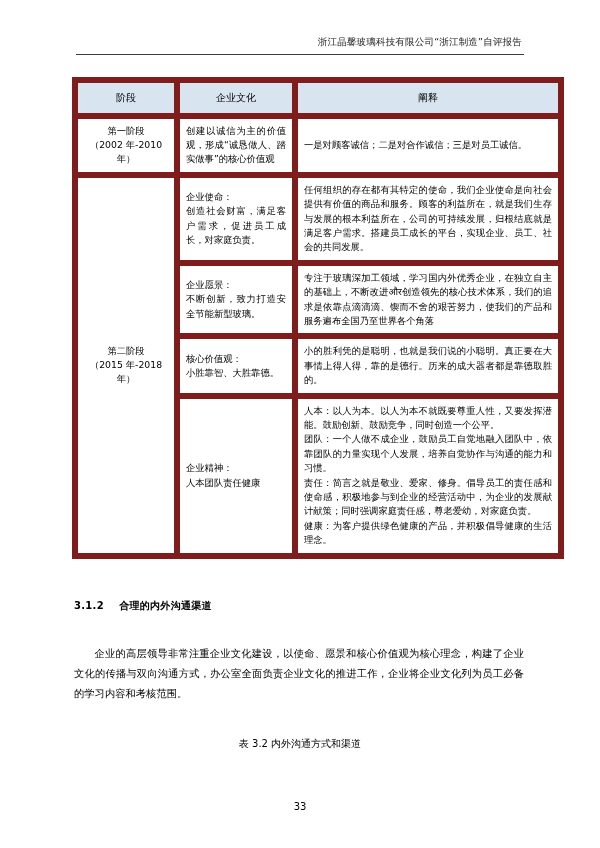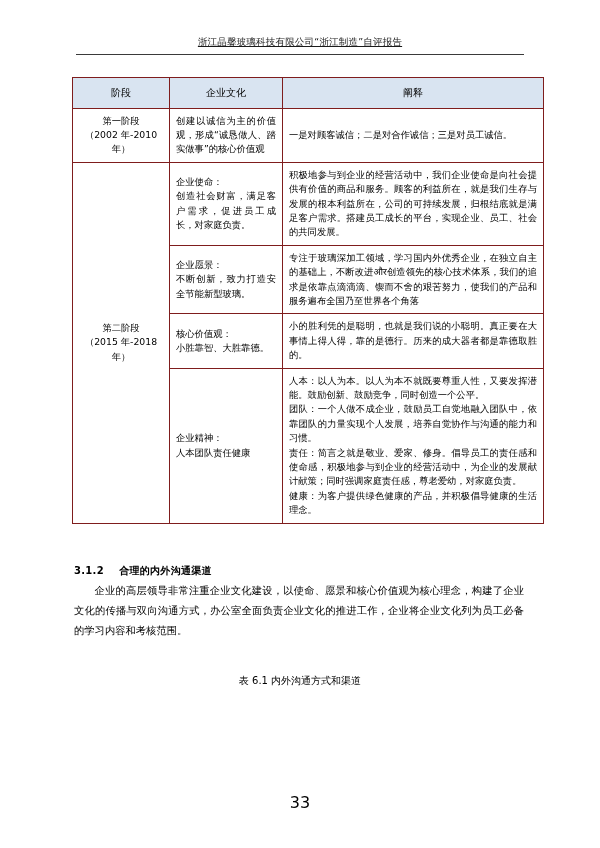--- a/index.html
+++ b/index.html
@@ -16,42 +16,41 @@
     overflow: hidden;
   }
   .page {
     position: relative;
     width: 600px;
     height: 848px;
     box-sizing: border-box;
     padding: 0 78px;
   }
   .header {
-    text-align: center;
+    text-align: right;
     font-size: 9.5px;
     color: #1a1a1a;
     padding-top: 36px;
     letter-spacing: 0.2px;
-    text-decoration: underline;
   }
   .header-rule {
     border-bottom: 1px solid #3a3a3a;
     margin-top: 5px;
     margin-left: -2px;
     margin-right: -2px;
   }
   table.main-table {
     border-collapse: collapse;
     width: 444px;
     margin-top: 22px;
     margin-left: -6px;
     table-layout: fixed;
   }
   table.main-table td, table.main-table th {
-    border: 1px solid #7f1d1d;
+    border: 6px solid #7f1d1d;
     vertical-align: middle;
     padding: 5px 6px;
     font-size: 9.3px;
     line-height: 1.55;
     color: #000;
   }
   table.main-table th {
     background: #d9e4f1;
     text-align: center;
     font-weight: normal;
@@ -74,37 +73,37 @@
     font-weight: bold;
     margin-top: 40px;
     margin-left: -4px;
     letter-spacing: 0.3px;
   }
   .body-para {
     font-size: 10.3px;
     line-height: 1.95;
     text-align: justify;
     text-justify: inter-ideograph;
-    margin-top: 2px;
+    margin-top: 30px;
     margin-left: -4px;
     margin-right: -2px;
     text-indent: 2em;
   }
   .table-caption {
     text-align: center;
     font-size: 10px;
     margin-top: 34px;
   }
   .page-number {
     position: absolute;
     bottom: 36px;
     left: 0;
     width: 600px;
     text-align: center;
-    font-size: 16px;
+    font-size: 10px;
   }
   .nowrap-block { white-space: pre-line; }
 </style>
 </head>
 <body>
 
 <div class="page">
 
   <div class="header">
     <div>浙江晶馨玻璃科技有限公司“浙江制造”自评报告</div>
@@ -124,21 +123,21 @@
         <td class="cell-center nowrap-block">第一阶段
 （2002 年-2010 年）</td>
         <td class="cell-just nowrap-block">创建以诚信为主的价值观，形成“诚恳做人、踏实做事”的核心价值观</td>
         <td class="cell-just nowrap-block">一是对顾客诚信；二是对合作诚信；三是对员工诚信。</td>
       </tr>
       <tr>
         <td class="cell-center nowrap-block" rowspan="4">第二阶段
 （2015 年-2018 年）</td>
         <td class="cell-just nowrap-block">企业使命：
 创造社会财富，满足客户需求，促进员工成长，对家庭负责。</td>
-        <td class="cell-just nowrap-block">积极地参与到企业的经营活动中，我们企业使命是向社会提供有价值的商品和服务。顾客的利益所在，就是我们生存与发展的根本利益所在，公司的可持续发展，归根结底就是满足客户需求。搭建员工成长的平台，实现企业、员工、社会的共同发展。</td>
+        <td class="cell-just nowrap-block">任何组织的存在都有其特定的使命，我们企业使命是向社会提供有价值的商品和服务。顾客的利益所在，就是我们生存与发展的根本利益所在，公司的可持续发展，归根结底就是满足客户需求。搭建员工成长的平台，实现企业、员工、社会的共同发展。</td>
       </tr>
       <tr>
         <td class="cell-just nowrap-block">企业愿景：
 不断创新，致力打造安全节能新型玻璃。</td>
         <td class="cell-just nowrap-block">专注于玻璃深加工领域，学习国内外优秀企业，在独立自主的基础上，不断改进और创造领先的核心技术体系，我们的追求是依靠点滴滴滴、锲而不舍的艰苦努力，使我们的产品和服务遍布全国乃至世界各个角落</td>
       </tr>
       <tr>
         <td class="cell-just nowrap-block">核心价值观：
 小胜靠智、大胜靠德。</td>
         <td class="cell-just nowrap-block">小的胜利凭的是聪明，也就是我们说的小聪明。真正要在大事情上得人得，靠的是德行。历来的成大器者都是靠德取胜的。</td>
@@ -155,17 +154,17 @@
   </table>
 
   <div class="sec-title">
     <span>3.1.2</span>
     <span>&nbsp;&nbsp;</span>
     <span>合理的内外沟通渠道</span>
   </div>
 
   <div class="body-para">企业的高层领导非常注重企业文化建设，以使命、愿景和核心价值观为核心理念，构建了企业文化的传播与双向沟通方式，办公室全面负责企业文化的推进工作，企业将企业文化列为员工必备的学习内容和考核范围。</div>
 
-  <div class="table-caption">表 6.1 内外沟通方式和渠道</div>
+  <div class="table-caption">表 3.2 内外沟通方式和渠道</div>
 
   <div class="page-number">33</div>
 
 </div>
 
 </body></html>

